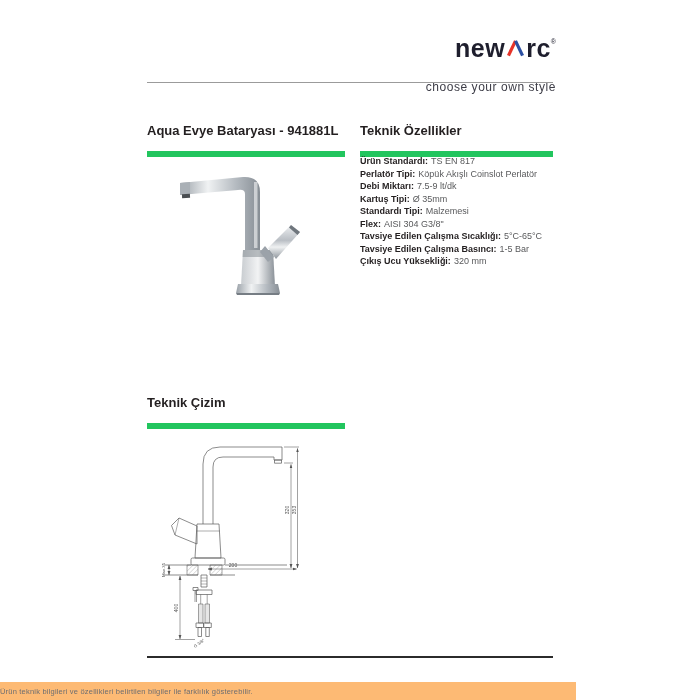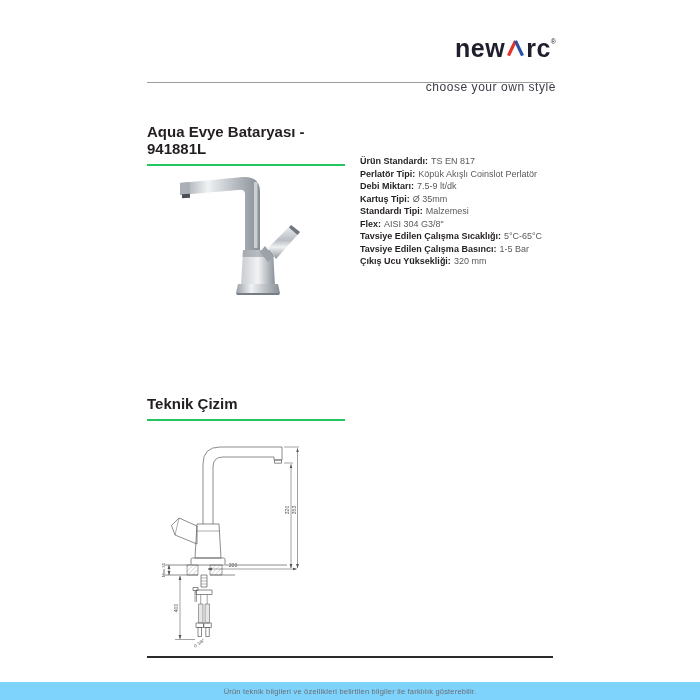--- a/index.html
+++ b/index.html
@@ -12,40 +12,40 @@
   .brand{position:absolute;top:36px;right:144px;text-align:right;}
   .logo-line{display:flex;align-items:flex-start;justify-content:flex-end;}
   .logo-txt{font-size:25px;font-weight:bold;letter-spacing:.5px;color:#1e1e2d;line-height:24px;}
   .logo-tri{width:19px;height:19px;margin:3px 1px 0 1px;}
   .logo-reg{font-size:7px;color:#1e1e2d;margin-top:2px;}
   .tagline{font-size:12px;color:#3d3d47;letter-spacing:.55px;margin-top:20px;}
   
   .rule-top{position:absolute;left:147px;top:82px;width:406px;height:1px;background:#9b9b9b;}
   .footer-rule{position:absolute;left:147px;top:656px;width:406px;height:2px;background:#2b2b2b;}
   
-  .sec-head{position:absolute;font-size:15px;font-weight:bold;color:#231f20;
-            border-bottom:2px solid #22c55e;padding-bottom:7px;}
+  .sec-head{position:absolute;font-size:13px;font-weight:bold;color:#231f20;
+            border-bottom:6px solid #22c55e;padding-bottom:13px;}
   .head-product{left:147px;top:123px;width:198px;}
   .head-specs{left:360px;top:123px;width:193px;}
   .head-drawing{left:147px;top:395px;width:198px;}
   
   .spec-list{position:absolute;left:360px;top:155px;width:250px;}
   .spec-row{font-size:9px;line-height:12.5px;white-space:nowrap;}
   .spec-row b{color:#231f20;}
   .spec-row span{color:#58595b;margin-left:3px;}
   
   .photo{position:absolute;left:148px;top:158px;}
   .tech{position:absolute;left:145px;top:418px;}
   .dim-txt{font-size:5px;fill:#555;font-family:"Liberation Sans",sans-serif;}
   .dim-txt-sm{font-size:4.3px;fill:#555;font-family:"Liberation Sans",sans-serif;}
   
   .website{position:absolute;left:147px;top:666px;width:406px;text-align:center;
            font-size:11px;font-weight:bold;color:#231f20;}
-  .footer-bar{position:absolute;left:0;top:682px;width:700px;height:18px;background:#7dd3fc;
-              display:flex;align-items:center;justify-content:center;}
+  .footer-bar{position:absolute;left:0;top:682px;width:576px;height:18px;background:#fdba74;
+              display:flex;align-items:center;}
   .footer-bar span{font-size:7.5px;color:#6d6e71;letter-spacing:.2px;}
 </style>
 </head>
 <body>
 
 <div class="page">
 
   <div class="brand">
     <div class="logo-line">
       <span class="logo-txt">new</span>
@@ -54,20 +54,21 @@
         <path d="M10 2 L17.4 17.5" stroke="#2b4fa2" stroke-width="3.4" fill="none" stroke-linecap="butt"></path>
       </svg>
       <span class="logo-txt">rc</span>
       <span class="logo-reg">®</span>
     </div>
     <div class="tagline">choose your own style</div>
   </div>
   <div class="rule-top"></div>
 
   <div class="sec-head head-product">Aqua Evye Bataryası - 941881L</div>
+  <div class="sec-head head-specs">Teknik Özellikler</div>
   <div class="sec-head head-drawing">Teknik Çizim</div>
 
   <svg class="photo" width="190" height="170" viewBox="0 0 190 170">
     <defs>
       <linearGradient id="chV" x1="0" y1="0" x2="0" y2="1">
         <stop offset="0" stop-color="#eef0f2"></stop>
           <stop offset=".45" stop-color="#b9bec4"></stop>
         <stop offset=".65" stop-color="#eff1f2"></stop>
           <stop offset="1" stop-color="#8e959c"></stop>
       </linearGradient>

